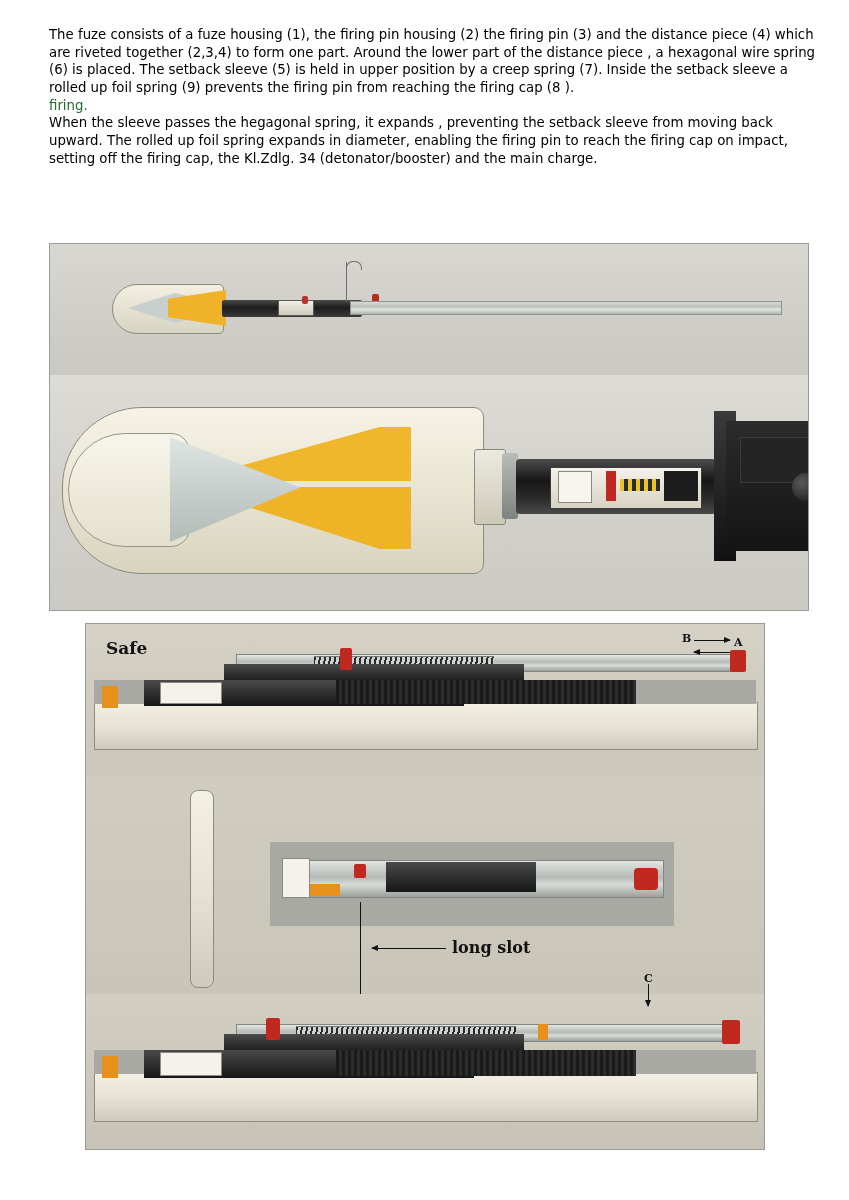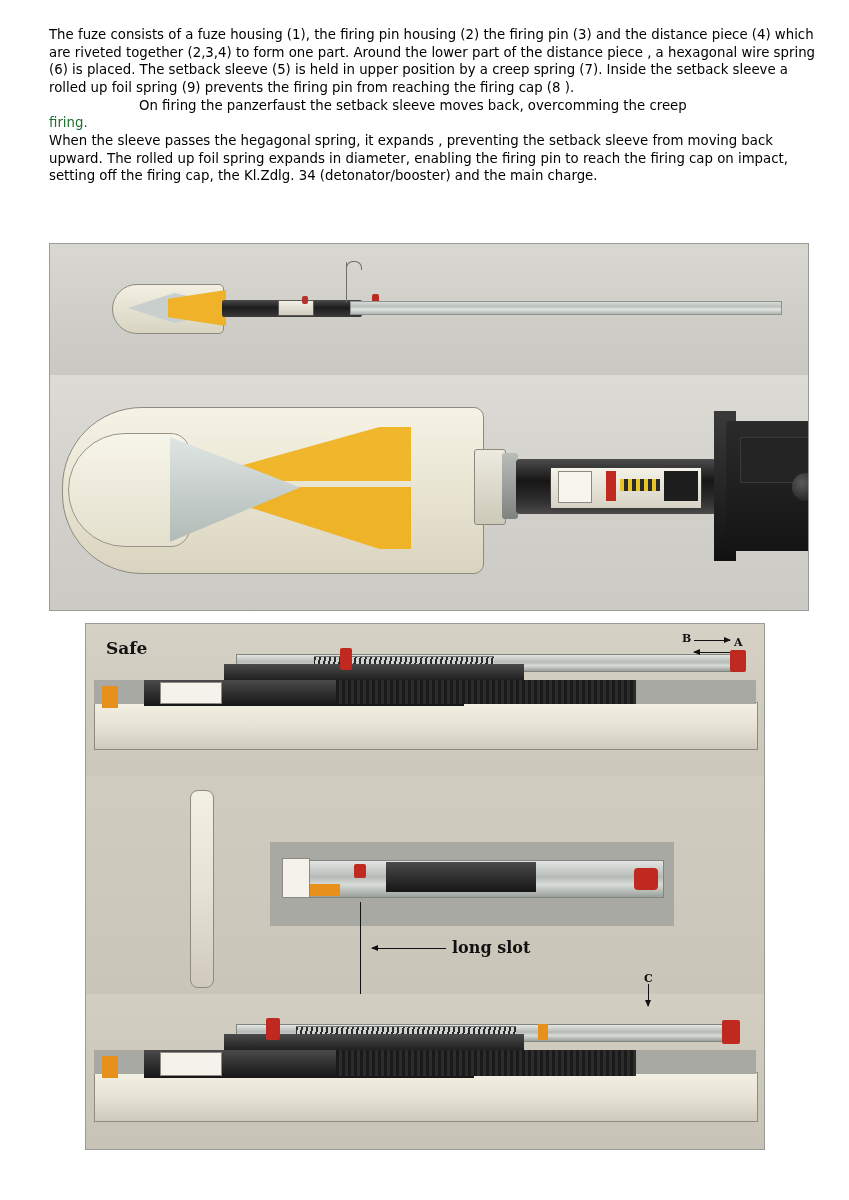--- a/index.html
+++ b/index.html
@@ -317,21 +317,20 @@
     background: #a9a9a4;
   }
 </style>
 </head>
 <body>
 
 <div class="page">
 
   <div class="text-block">
     <p>The fuze consists of a fuze housing (1), the firing pin housing (2) the firing pin (3) and the distance piece (4) which are riveted together (2,3,4) to form one part. Around the lower part of the distance piece , a hexagonal wire spring (6) is placed. The setback sleeve (5) is held in upper position by a creep spring (7). Inside the setback sleeve a rolled up foil spring (9) prevents the firing pin from reaching the firing cap (8 ).</p>
-    <p class="para-indent">On firing the panzerfaust the setback sleeve moves back, overcomming the creep</p>
     <p><span class="green-word">firing.</span></p>
     <p>When the sleeve passes the hegagonal spring, it expands , preventing the setback sleeve from moving back upward. The rolled up foil spring expands in diameter, enabling the firing pin to reach the firing cap on impact, setting off the firing cap, the Kl.Zdlg. 34 (detonator/booster) and the main charge.</p>
   </div>
 
   <div class="figure" id="fig-top">
 
     <div class="photo-a">
       <div class="sh a-warhead-body"></div>
       <div class="sh a-cone"></div>
       <div class="sh a-yellow"></div>

